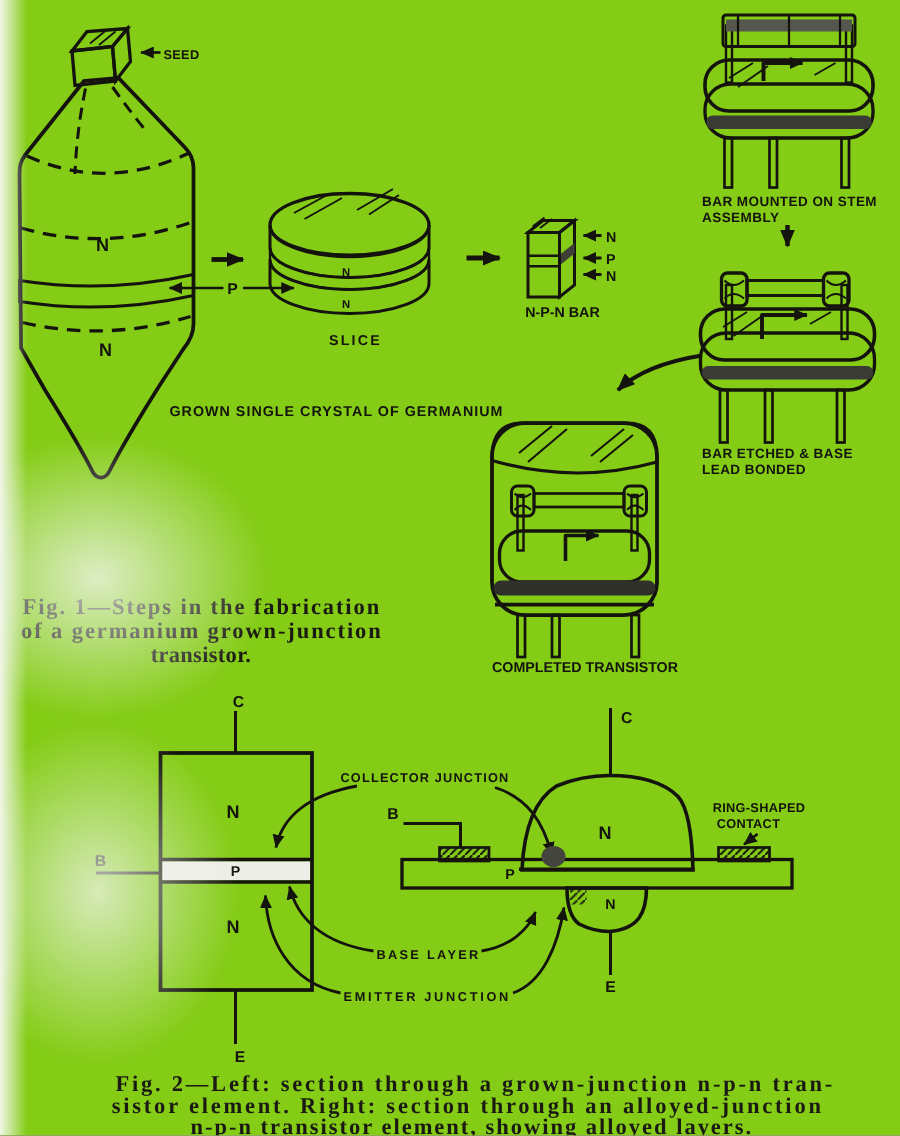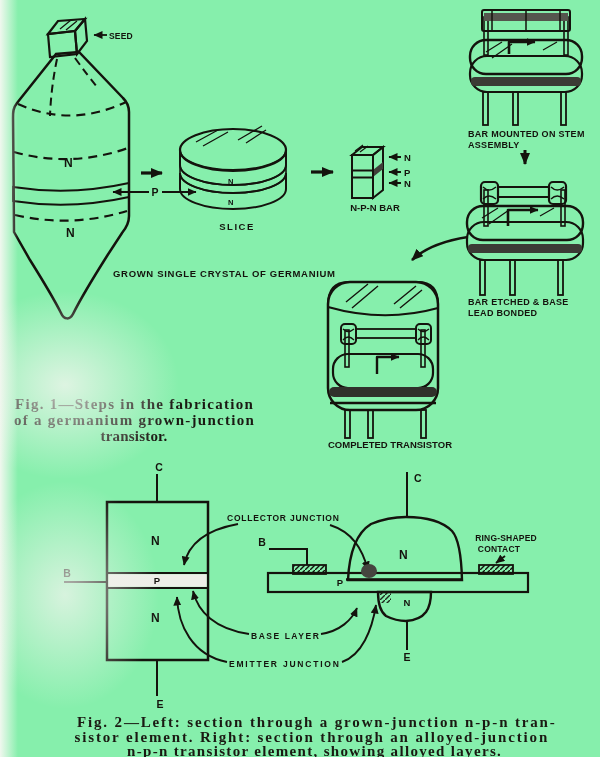--- a/index.html
+++ b/index.html
@@ -1,18 +1,18 @@
 <!DOCTYPE html>
 <html><head>
 <meta charset="utf-8">
 <style>
   html,body { margin:0; padding:0; background:#8f918b; }
   .stage {
     position:relative; width:600px; height:757px; margin:0 auto;
-    background:#86efac; overflow:hidden;
+    background:#84cc16; overflow:hidden;
     font-family:"Liberation Sans", sans-serif;
   }
   .stage svg { position:absolute; left:0; top:0; }
   .photo-light-left {
     position:absolute; left:0; top:0; width:18px; height:100%;
     background:linear-gradient(90deg, rgba(246,248,242,.95), rgba(246,248,242,0));
     pointer-events:none;
   }
   .photo-light-blob1 {
     position:absolute; left:-50px; top:290px; width:230px; height:190px;

